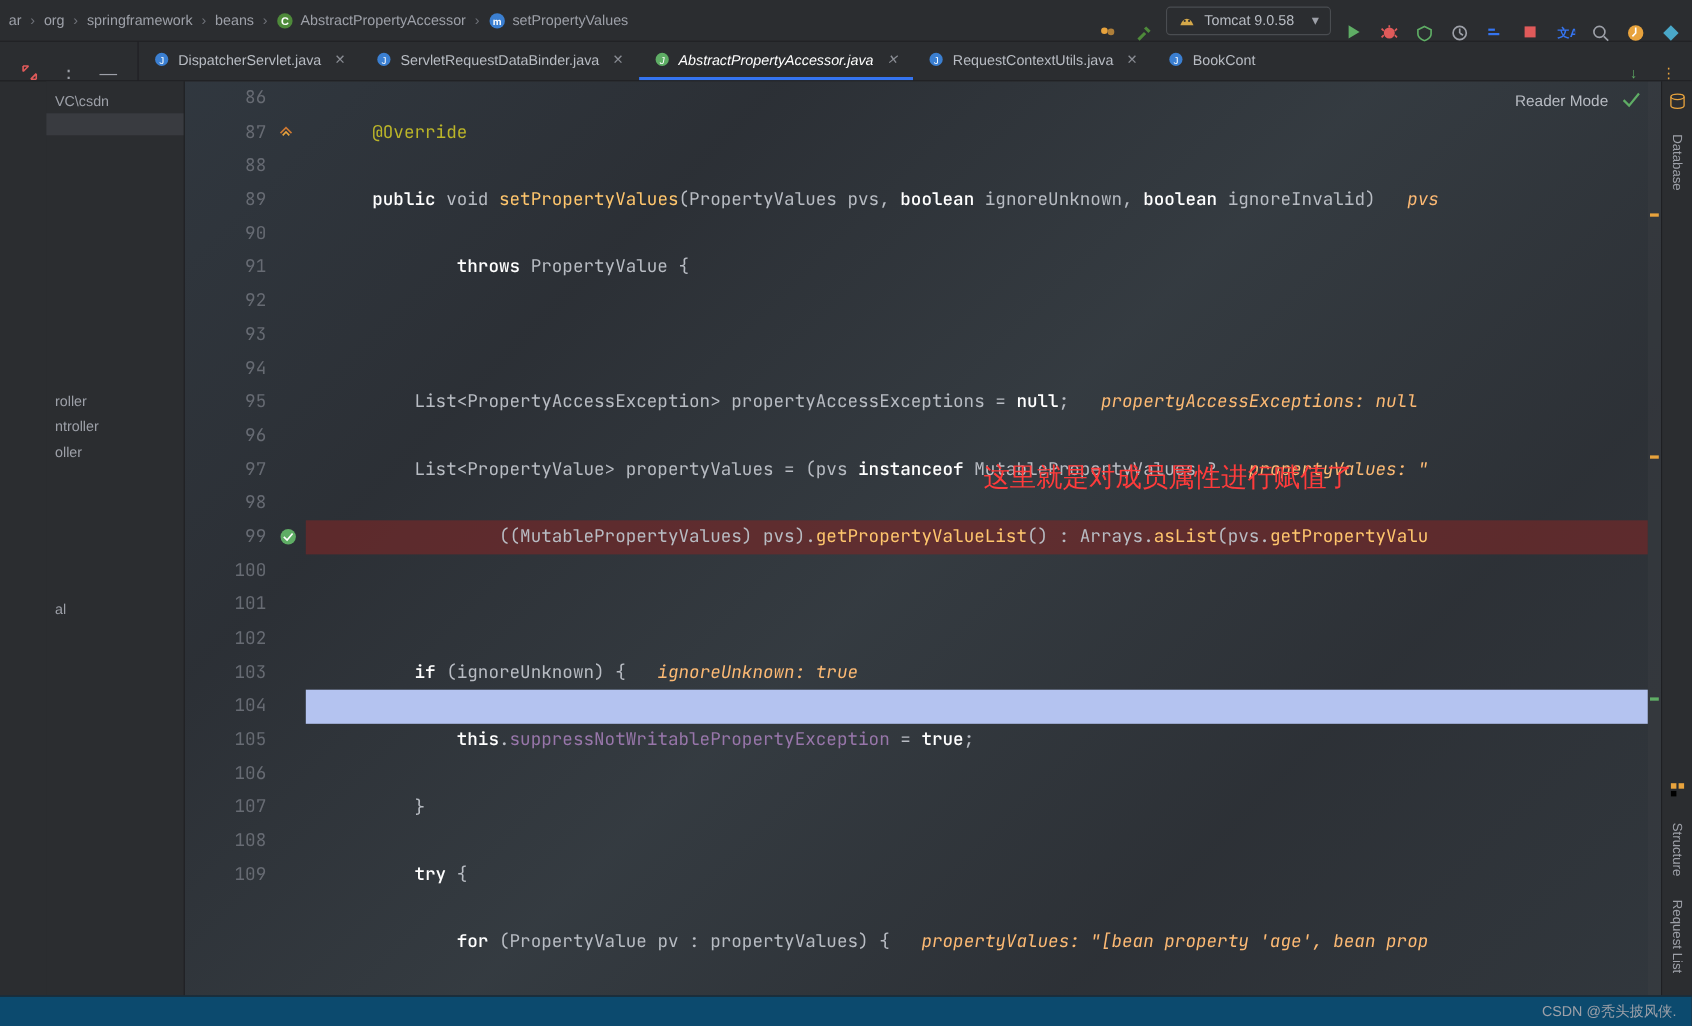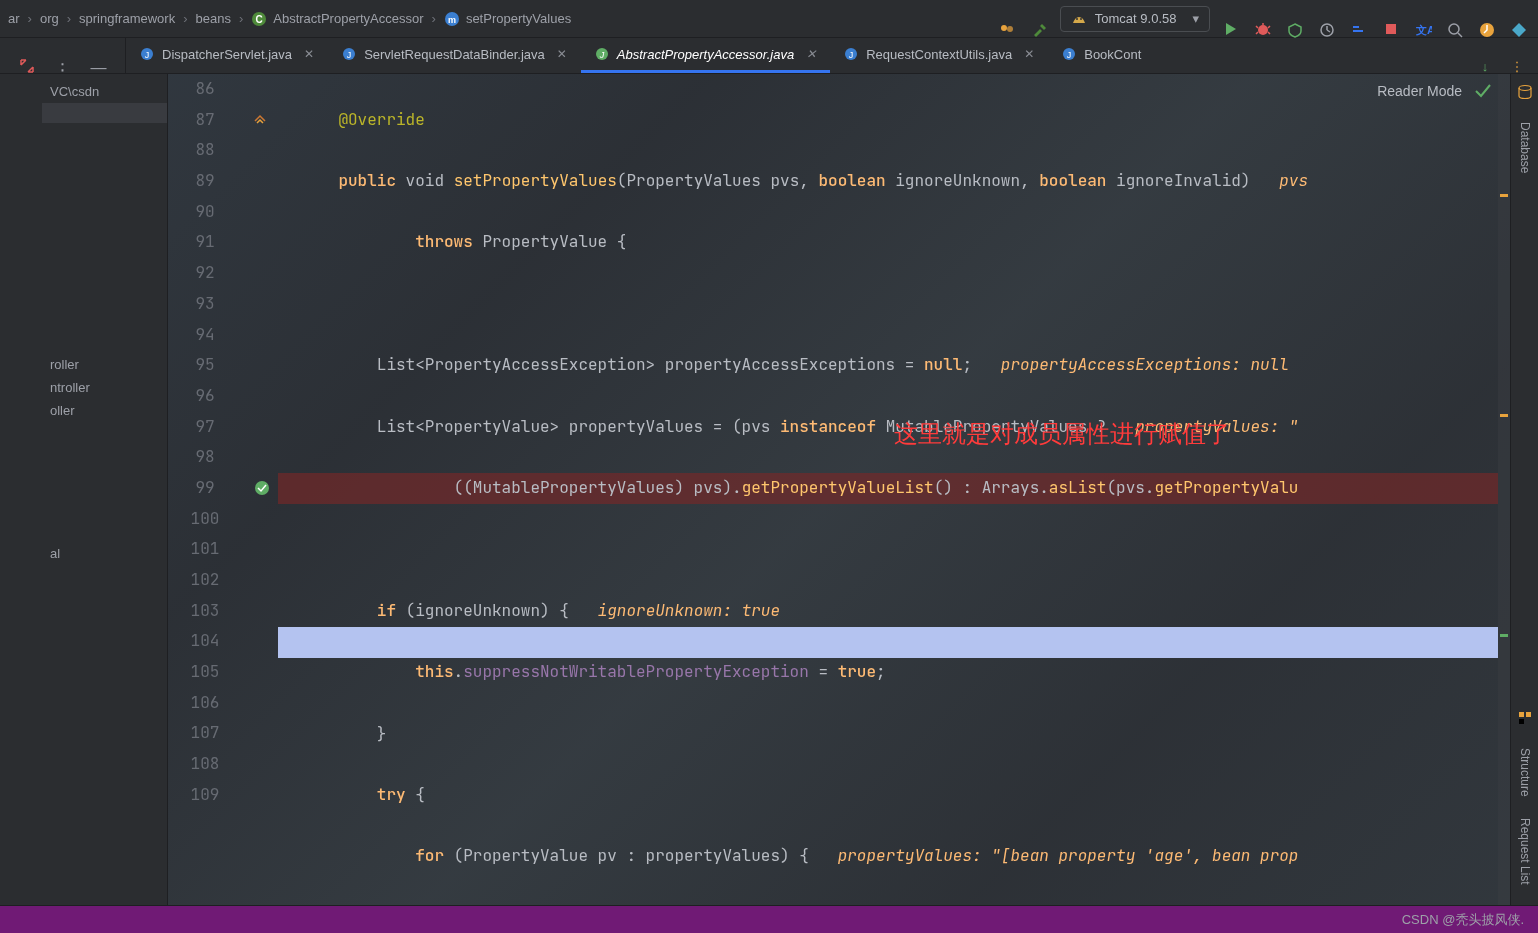--- a/index.html
+++ b/index.html
@@ -20,38 +20,38 @@
 .tab .close { color:#8a8d94; font-size:12px; margin-left:4px; }
 .tab-right { margin-left:auto; display:flex; align-items:center; gap:10px; padding:0 10px; }
 .content { display:flex; height:calc(100% - 74px - 28px);padding-left:42px; }
 .left-panel { width:126px; background:#2b2d30; border-right:1px solid #1e1f22; padding-top:6px; font-size:13px; color:#9da0a8; overflow:hidden; }
 .left-panel .ln { padding:4px 8px; white-space:nowrap; }
 .left-panel .ln.active { background:#393b40; }
 .editor-wrap { flex:1; position:relative; overflow:hidden; background:#2b2d30; }
 .editor-bg { position:absolute; inset:0; background:linear-gradient(135deg,#3a4a5a 0%,#2d3540 25%,#465560 50%,#303842 75%,#3d4a55 100%); opacity:0.35; }
 .editor { position:absolute; inset:0; display:flex; font-family:"JetBrains Mono","Consolas",monospace; font-size:16px; line-height:30.7px; }
 .gutter { width:82px; text-align:right; padding-right:8px; color:#676b73; user-select:none; }
-.gutter div { height:30.7px;text-align:center; }
+.gutter div { height:30.7px; }
 .marks { width:30px; position:relative; }
 .fold-col { width:14px; position:relative; }
 .code { flex:1; white-space:pre; color:#b8bcc3; padding-left:6px; position:relative; }
 .code div { height:30.7px; }
-.kw { color:#fdba74; font-weight:500; }
+.kw { color:#ffffff; font-weight:500; }
 .method { color:#ffc66d; }
 .comment { color:#fdba74; font-style:italic; }
 .ann { color:#bbb529;margin-top:20px; }
 .fld { color:#9876aa; }
 .hl-line { position:absolute; left:0; right:12px; height:30.7px; }
 .hl-red { background:rgba(120,40,40,0.65); }
 .hl-sel { background:#b4c3f0; }
 .overlay-text { position:absolute; color:#ff3b3b; font-family:"SimHei","Microsoft YaHei",sans-serif; font-size:24px; font-weight:500; }
 .reader-mode { position:absolute; top:8px; right:18px; display:flex; align-items:center; gap:12px; color:#b8bcc3; font-size:14px; z-index:5; }
 .side-tool { width:28px; background:#2b2d30; border-left:1px solid #1e1f22; display:flex; flex-direction:column; align-items:center; padding-top:10px; gap:16px; }
 .side-tool .vlabel { writing-mode:vertical-rl; font-size:12px; color:#9da0a8; margin-top:6px; }
-.bottom-bar { position:absolute; bottom:0; left:0; right:0; height:28px; background:#701a75; border-top:1px solid #1e1f22; display:flex; align-items:center; justify-content:flex-end; padding:0 14px; font-size:13px; color:#9da0a8; }
+.bottom-bar { position:absolute; bottom:0; left:0; right:0; height:28px; background:#0c4a6e; border-top:1px solid #1e1f22; display:flex; align-items:center; justify-content:flex-end; padding:0 14px; font-size:13px; color:#9da0a8; }
 .scrollbar-map { position:absolute; right:0; top:0; width:12px; height:100%; background:rgba(60,63,68,0.4); }
 .scrollbar-map .mk { position:absolute; left:2px; width:8px; height:3px; }
 svg { display:block; }
 </style>
 </head>
 <body>
 
 <div class="top-bar">
   <div class="breadcrumb">
     <span>ar</span>

